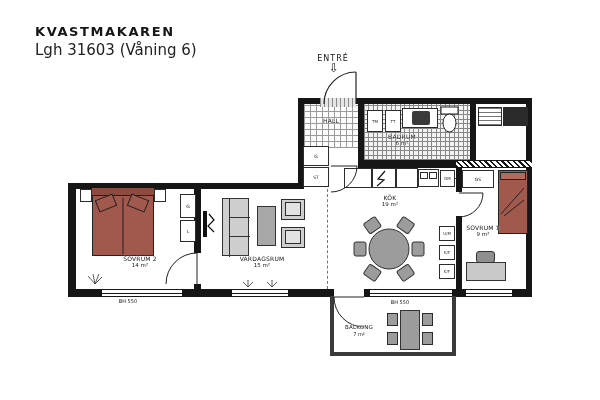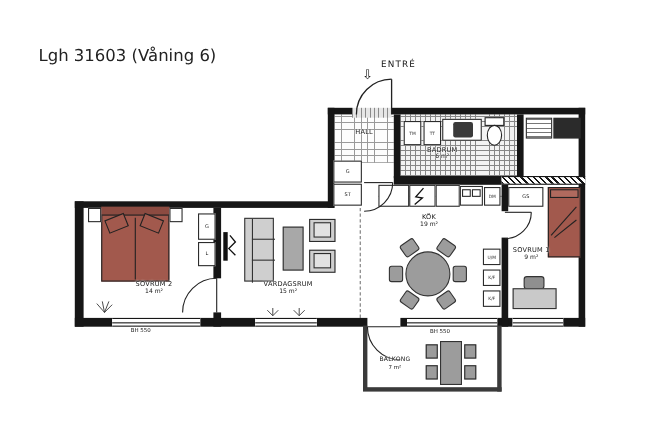--- a/index.html
+++ b/index.html
@@ -24,34 +24,35 @@
   .dgray{background:#9c9c9c;}
   .bed{position:absolute;background:#a2594d;border:1px solid #222;box-sizing:border-box;}
   .lbl{position:absolute;text-align:center;line-height:1.2;color:#161616;
        text-shadow:0 0 2px #fff,0 0 2px #fff;}
   .room-name{font-size:6px;letter-spacing:.2px;}
   .room-area{font-size:5.5px;}
   .tiny{font-size:4.5px;display:flex;align-items:center;justify-content:center;}
   .micro{font-size:4px;display:flex;align-items:center;justify-content:center;color:#333;}
   .title{position:absolute;left:35px;top:24px;font-size:13px;font-weight:bold;letter-spacing:1.6px;}
   .subtitle{position:absolute;left:35px;top:41px;font-size:15px;color:#222;}
-  .entry-lbl{position:absolute;left:328px;top:54px;width:50px;text-align:right;font-size:8px;letter-spacing:1px;}
+  .entry-lbl{position:absolute;left:308px;top:54px;width:50px;text-align:center;font-size:8px;letter-spacing:1px;}
   .entry-arrow{position:absolute;left:329px;top:61px;font-size:12px;color:#161616;}
   .dashv{position:absolute;border-left:1px dashed #777;}
   .dashdot{position:absolute;height:1px;
       background:repeating-linear-gradient(90deg,#444 0 5px,transparent 5px 8px,#444 8px 9px,transparent 9px 12px);}
   .sofa{position:absolute;background:#cfcfcf;border:1px solid #333;box-sizing:border-box;}
   .sofa .seam{position:absolute;background:#333;}
   svg.symbols{position:absolute;left:0;top:0;pointer-events:none;}
 </style>
 </head>
 <body>
 
 <div id="canvas">
 
+  <div class="title">KVASTMAKAREN</div>
   <div class="subtitle">Lgh 31603 (Våning 6)</div>
 
   <div class="entry-lbl">ENTRÉ</div>
   <div class="entry-arrow">⇩</div>
 
   <div class="tiles-hall" style="left:304px;top:104px;width:54px;height:44px;"></div>
   <div class="tiles-bath" style="left:364px;top:104px;width:106px;height:56px;"></div>
   <div class="threshold" style="left:320px;top:98px;width:36px;height:9px;"></div>
 
   <div class="wall" style="left:298px;top:98px;width:22px;height:6px;"></div>

